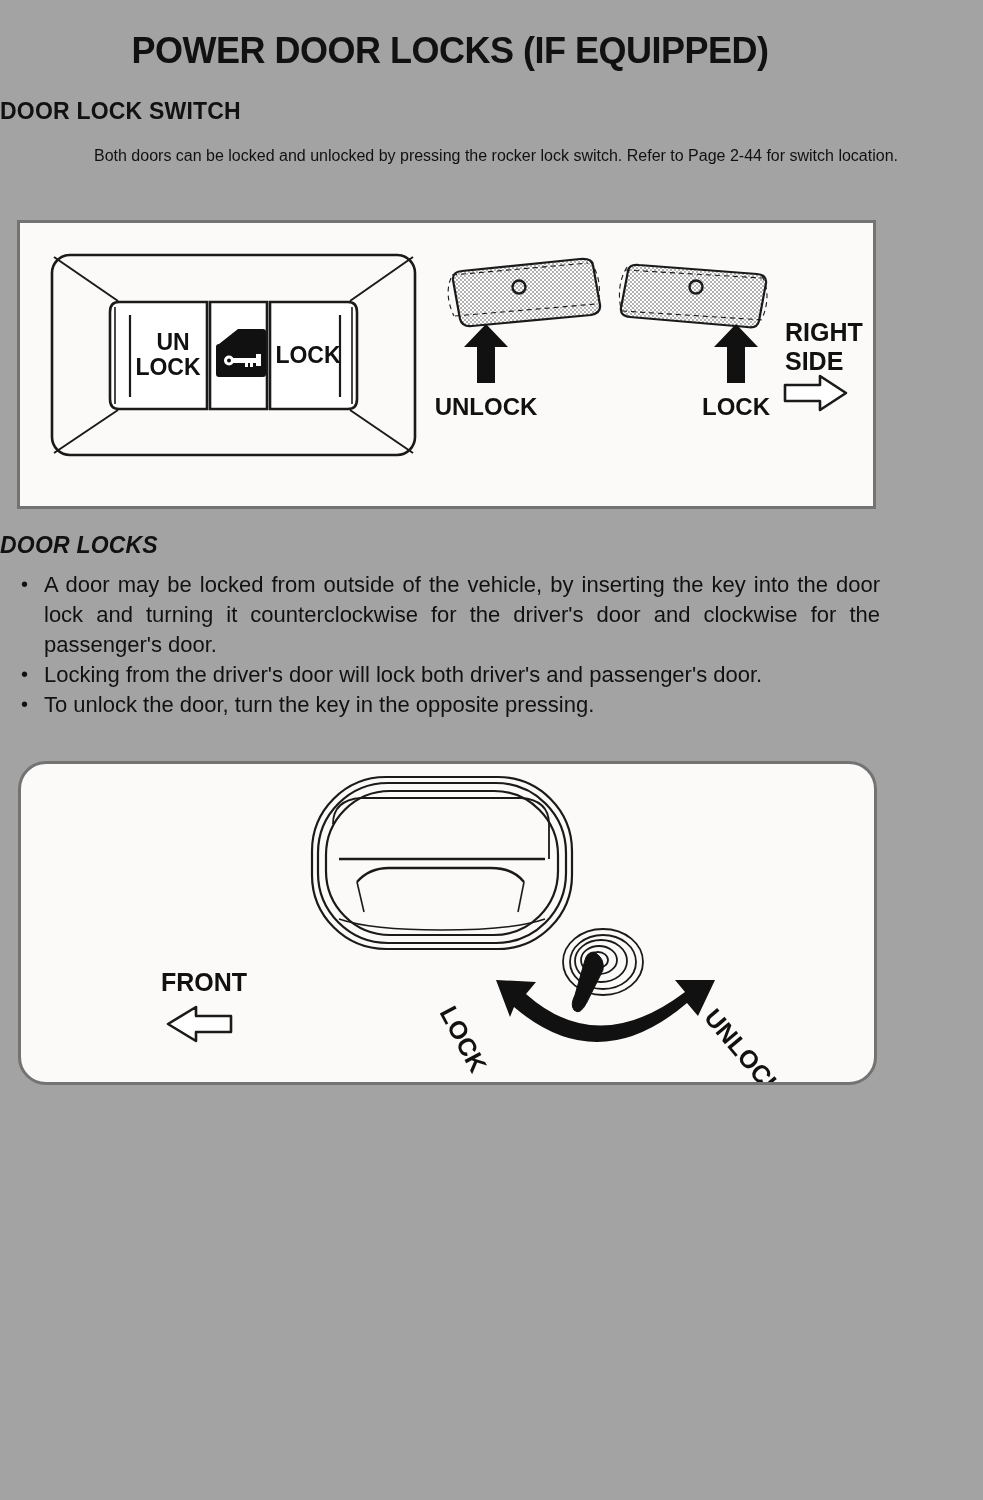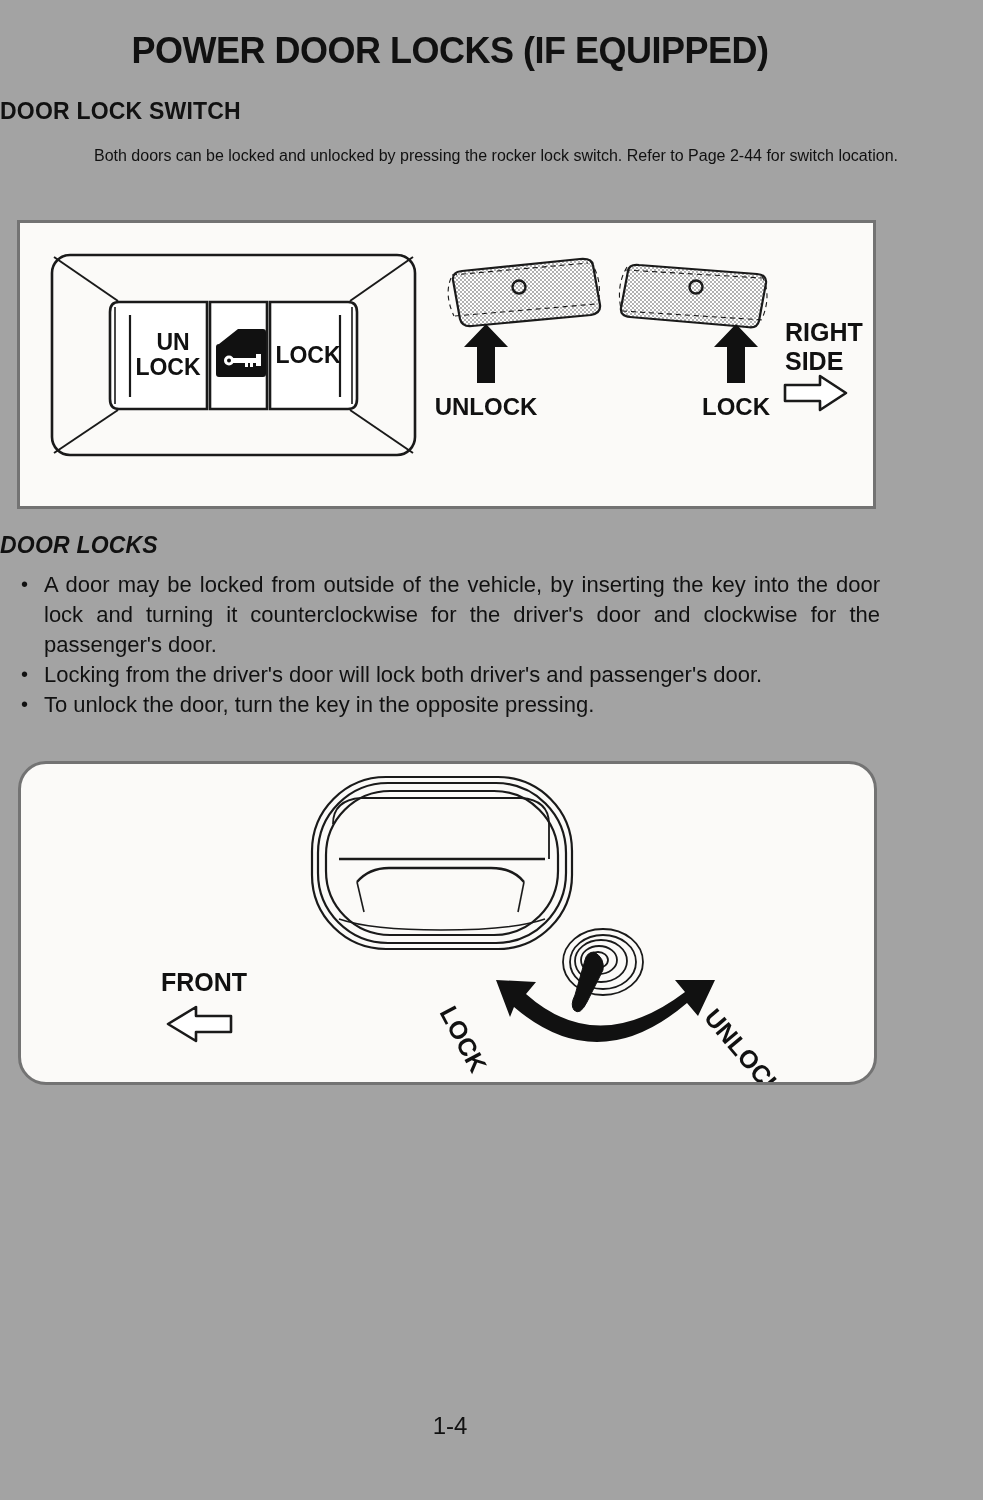--- a/index.html
+++ b/index.html
@@ -267,15 +267,14 @@
                  L 475 216
                  L 489 253
                  Z" fill="#111"></path>
       </g>
 
       <text x="418" y="248" font-size="25" fill="#111" transform="rotate(62 418 248)">LOCK</text>
       <text x="682" y="254" font-size="25" fill="#111" transform="rotate(50 682 254)">UNLOCK</text>
     </svg>
   </div>
 
-  <div id="page-number">1-4</div>
 
 </div>
 
 </body></html>

